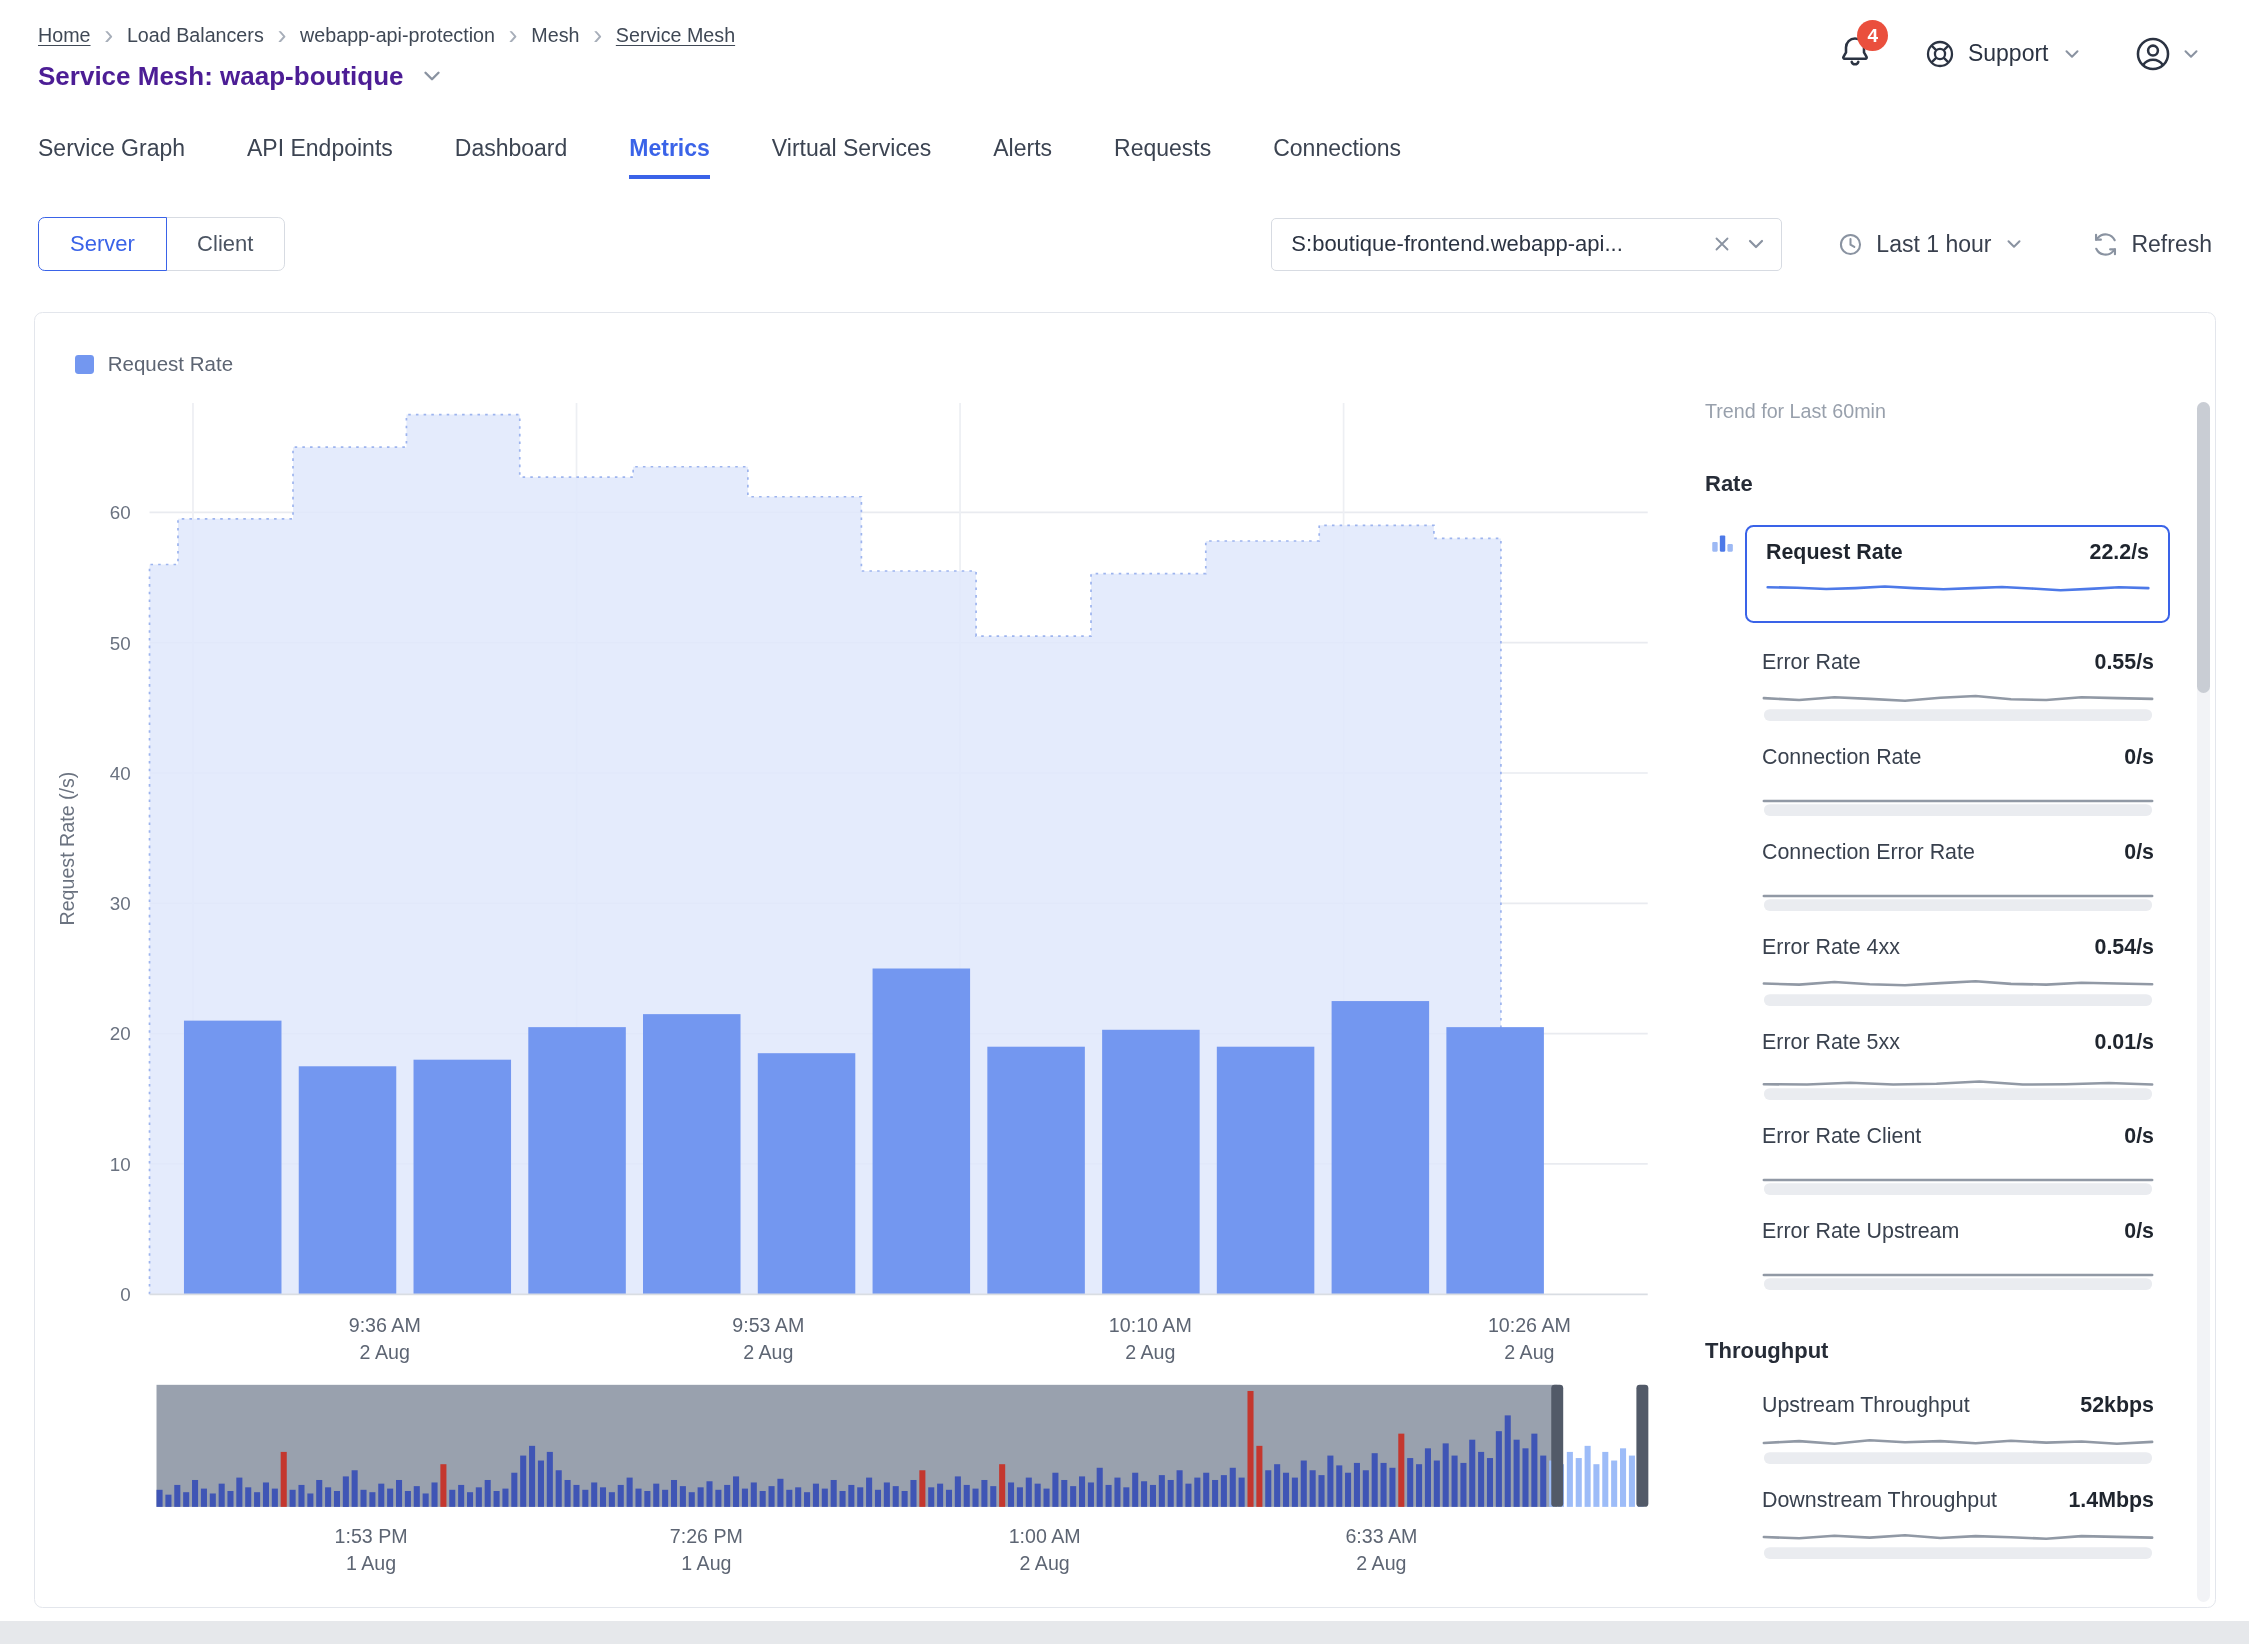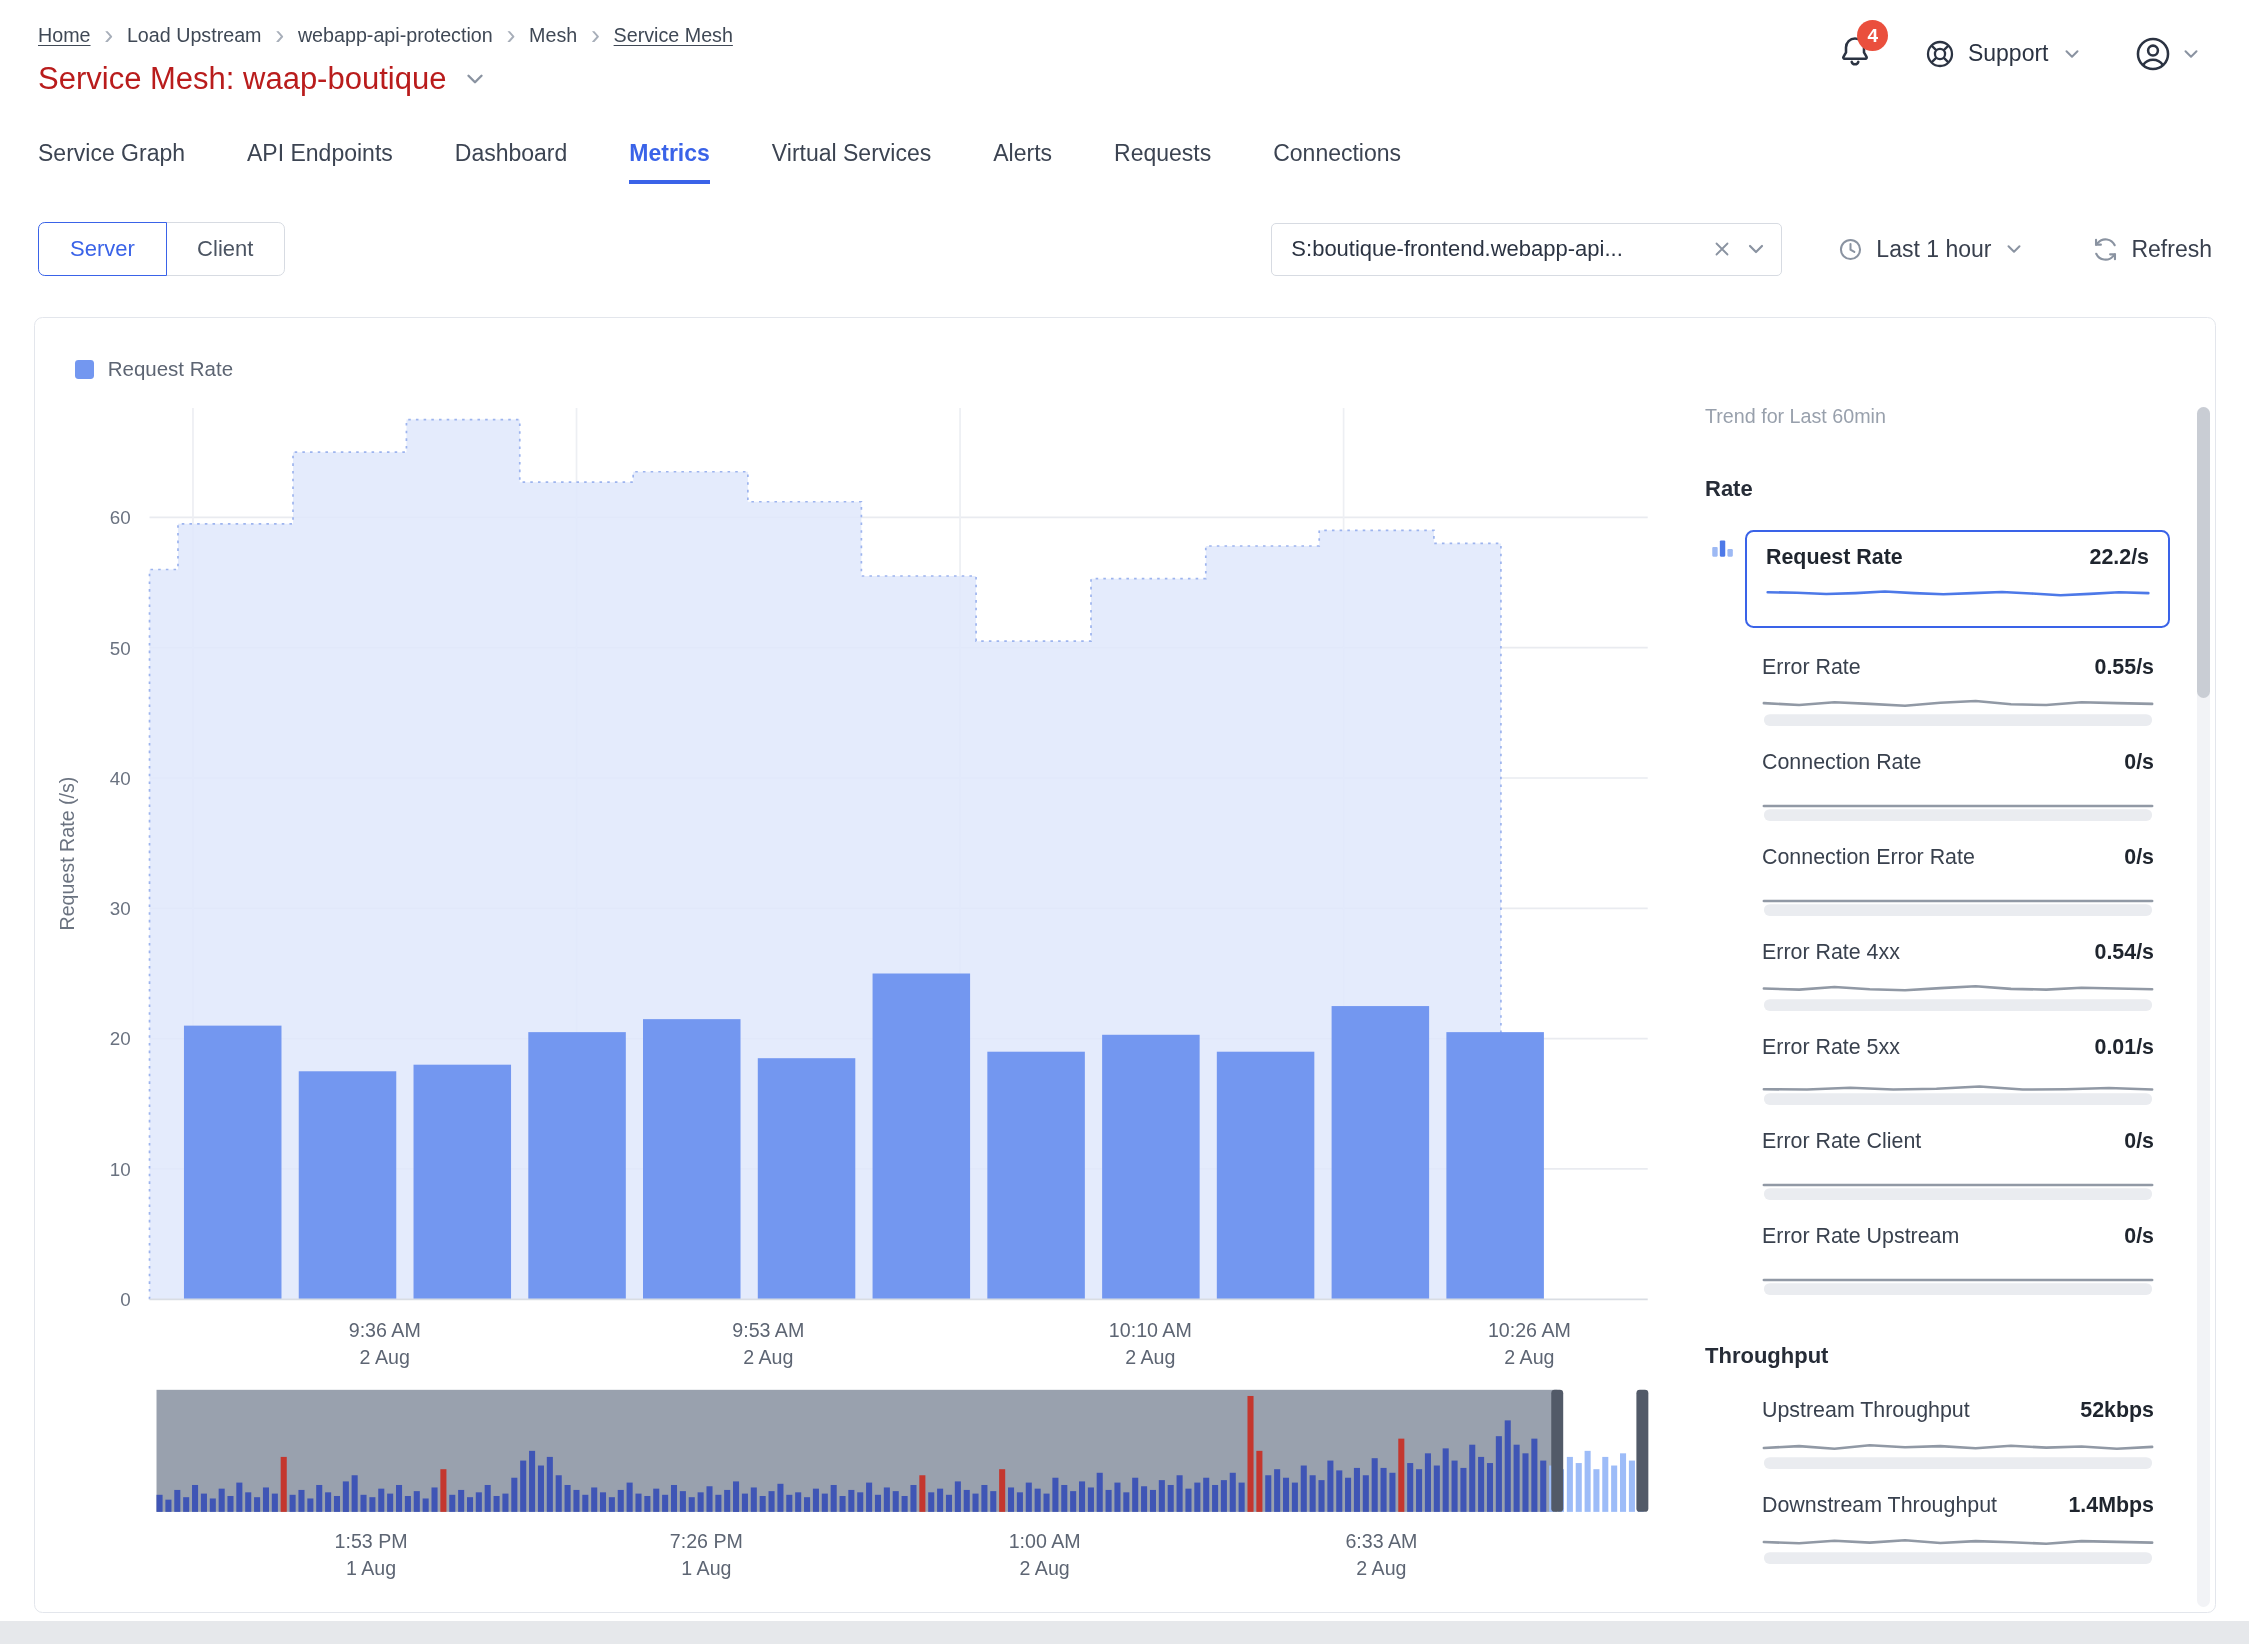--- a/index.html
+++ b/index.html
@@ -8,21 +8,21 @@
   .icon{display:inline-flex;align-items:center;justify-content:center;}
   .gray-ic{color:#8a93a1;}
 
   
   .topbar{padding:24px 38px 0 38px;position:relative;}
   .breadcrumb{display:flex;align-items:center;gap:13.7px;font-size:19.7px;color:#3f4855;}
   .crumb{cursor:pointer;white-space:nowrap;}
   .crumb.link{text-decoration:underline;text-underline-offset:3.4px;}
   .bc-sep{color:#a7aeb9;font-size:27px;line-height:17px;font-weight:400;}
   .title-row{margin-top:13.7px;display:flex;align-items:center;gap:15.4px;}
-  .page-title{font-size:31px;font-weight:400;color:#b91c1c;}
+  .page-title{font-size:26px;font-weight:700;color:#4c1d95;}
   .header-right{position:absolute;top:34px;right:48px;display:flex;align-items:center;gap:51px;}
   .bell-wrap{position:relative;cursor:pointer;color:#2b3342;}
   .badge{position:absolute;top:-13.7px;right:-15.4px;min-width:31px;height:31px;padding:0 5.1px;border-radius:15.4px;background:#ea4f3d;color:#fff;font-size:19px;font-weight:700;display:flex;align-items:center;justify-content:center;}
   .support{display:flex;align-items:center;gap:12px;font-size:23px;color:#2b3342;cursor:pointer;}
   .account{display:flex;align-items:center;gap:8.5px;cursor:pointer;color:#2b3342;}
 
   
   .tabs{display:flex;gap:62px;padding:0 38px;margin-top:43px;font-size:23px;color:#3c4452;}
   .tab{padding-bottom:13.7px;cursor:pointer;border-bottom:4.3px solid transparent;white-space:nowrap;}
   .tab.active{color:var(--accent,#3a63e8);font-weight:700;border-bottom-color:var(--accent,#3a63e8);}
@@ -69,21 +69,21 @@
 
   .bottom-strip{position:absolute;left:0;bottom:0;width:100%;height:24px;background:#e6e8eb;}
 </style>
 </head>
 <body>
 
 <div class="topbar">
   <div class="breadcrumb">
       <span class="crumb link">Home</span>
       <span class="bc-sep">›</span>
-      <span class="crumb">Load Upstream</span>
+      <span class="crumb">Load Balancers</span>
       <span class="bc-sep">›</span>
       <span class="crumb">webapp-api-protection</span>
       <span class="bc-sep">›</span>
       <span class="crumb">Mesh</span>
       <span class="bc-sep">›</span>
       <span class="crumb link">Service Mesh</span>
     </div>
   <div class="title-row">
     <h1 class="page-title">Service Mesh: waap-boutique</h1>
     <span class="icon gray-ic">

